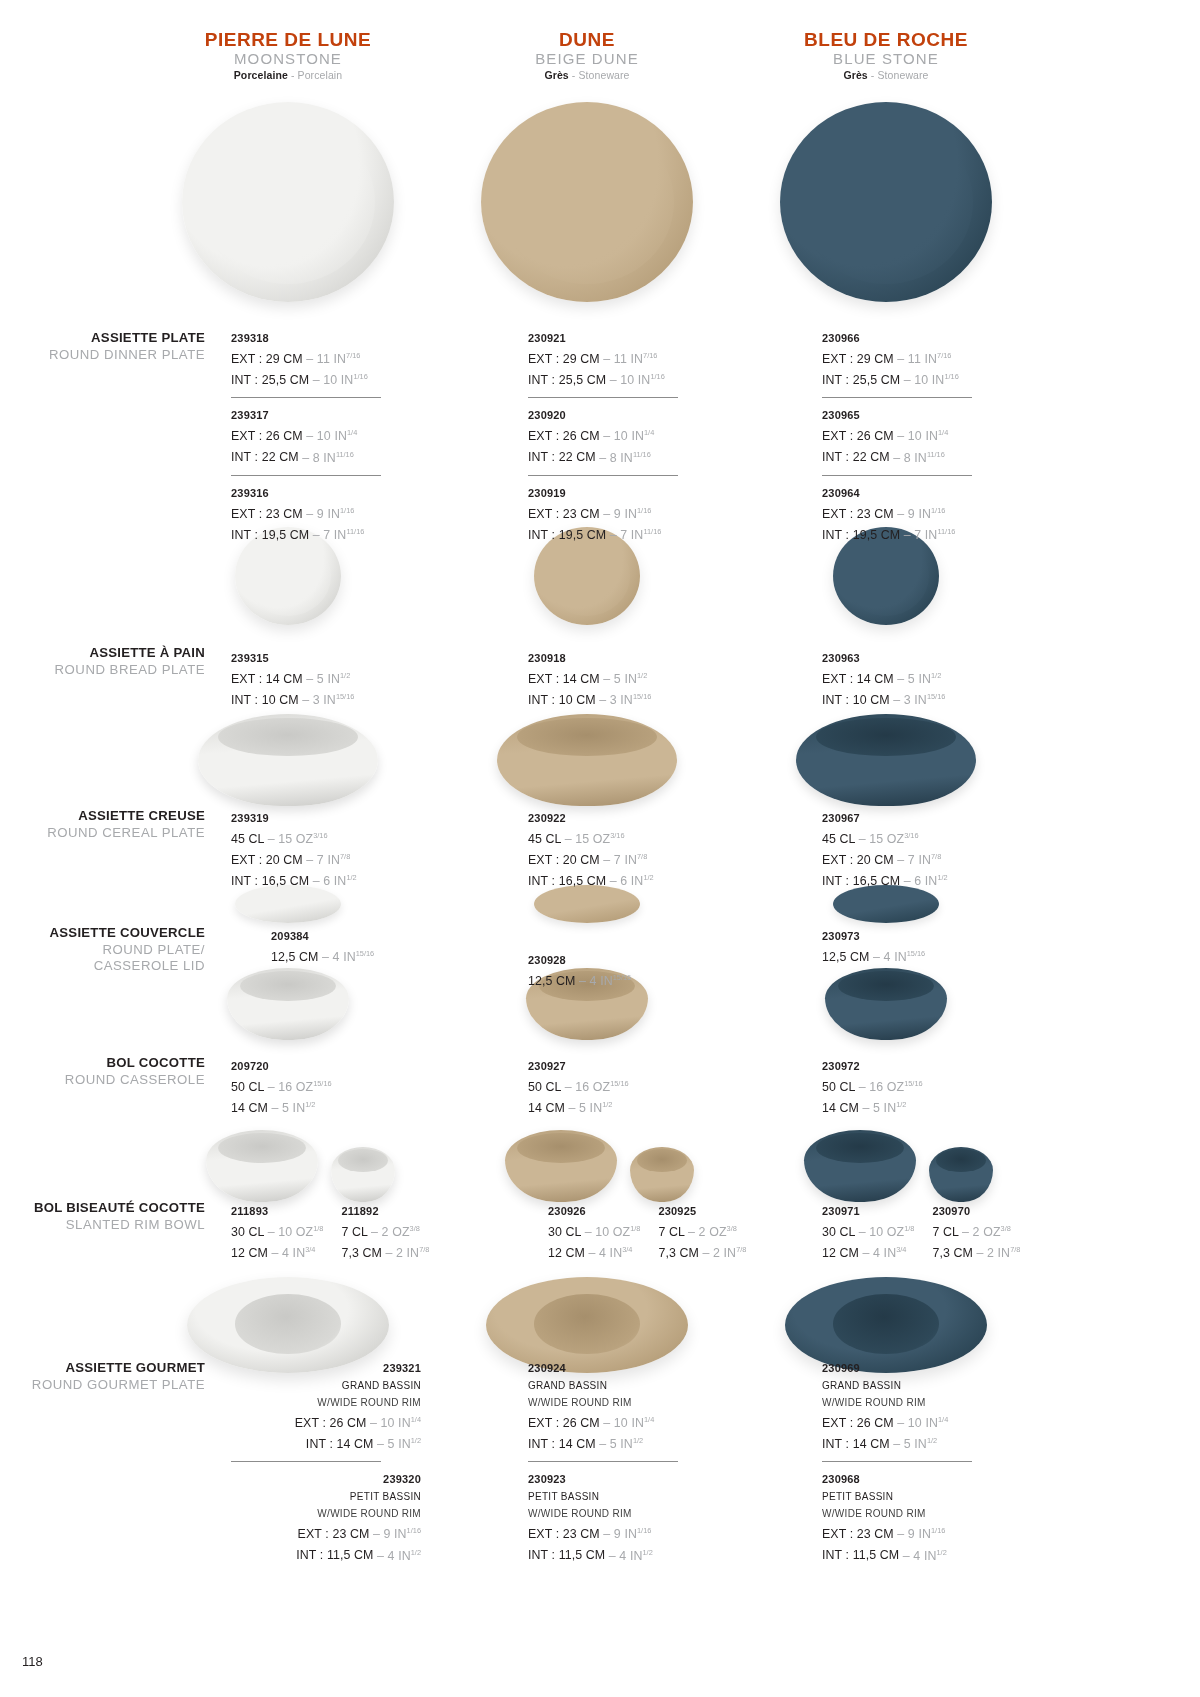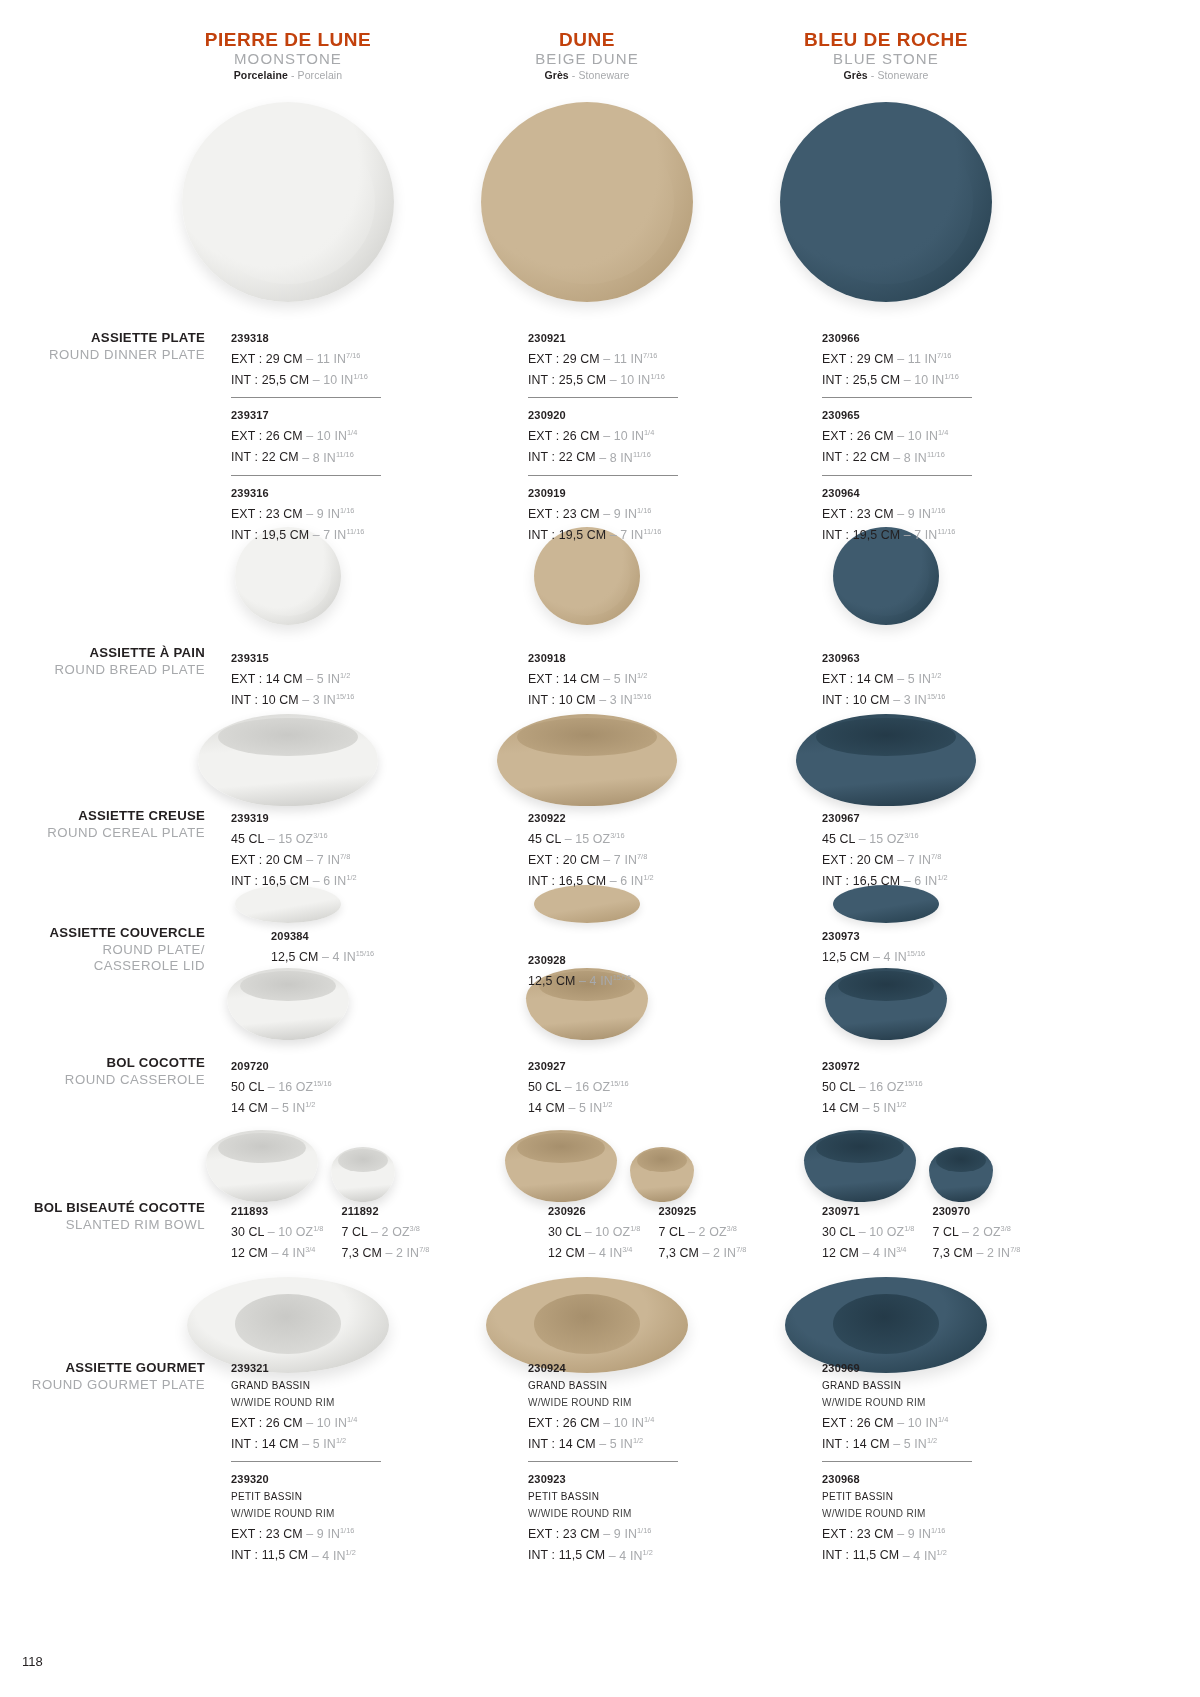--- a/index.html
+++ b/index.html
@@ -373,21 +373,21 @@
               <div class="line"><span>7,3 CM</span><span class="im"> – 2 IN<sup>7/8</sup></span></div>
             </div>
           </div>
         </div>
       </div>
       <div class="row" style="top: 0px;">
         <div class="rowlabel" style="top: 1360px;">
           <div class="fr">ASSIETTE GOURMET</div>
           <div class="en">ROUND GOURMET PLATE</div>
         </div>
-        <div class="specs" style="left: 231px; top: 1360px; width: 190px;">
+        <div class="specs" style="left: 231px; top: 1360px; width: 190px; text-align: right;">
           <div class="spec">
             <div class="ref">239321</div>
             <div class="sub">GRAND BASSIN</div>
             <div class="sub grey">W/WIDE ROUND RIM</div>
             <div class="line"><span>EXT : 26 CM</span><span class="im"> – 10 IN<sup>1/4</sup></span></div>
             <div class="line"><span>INT : 14 CM</span><span class="im"> – 5 IN<sup>1/2</sup></span></div>
           </div>
           <div class="rule" style="width: 150px;"></div>
           <div class="spec">
             <div class="ref">239320</div>

